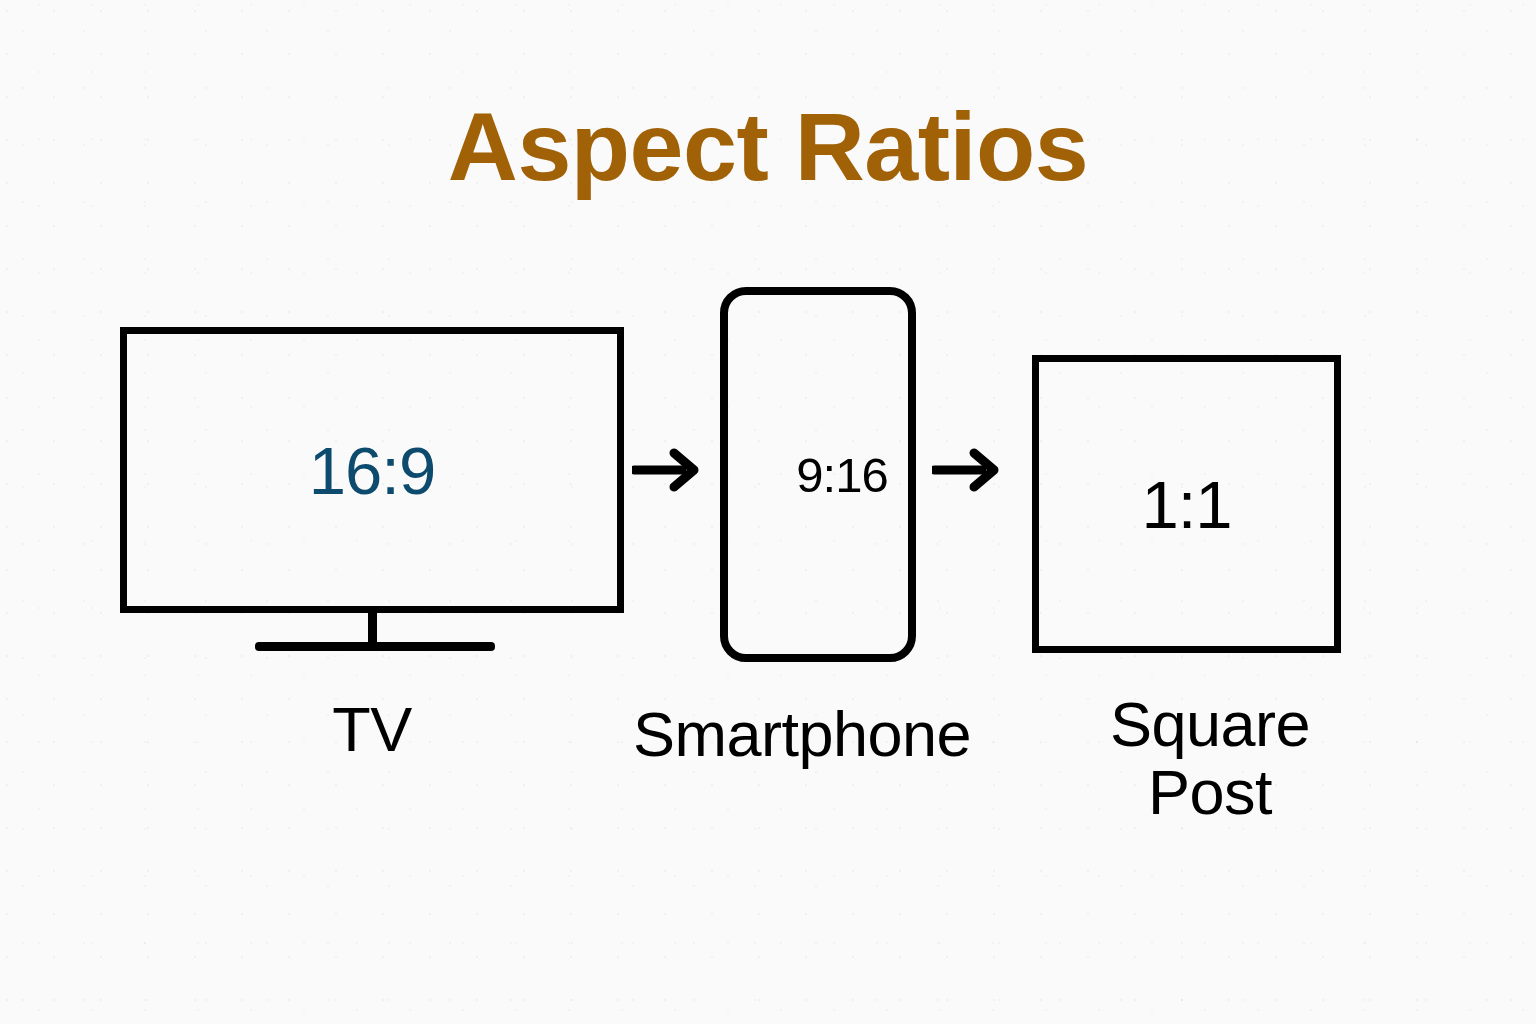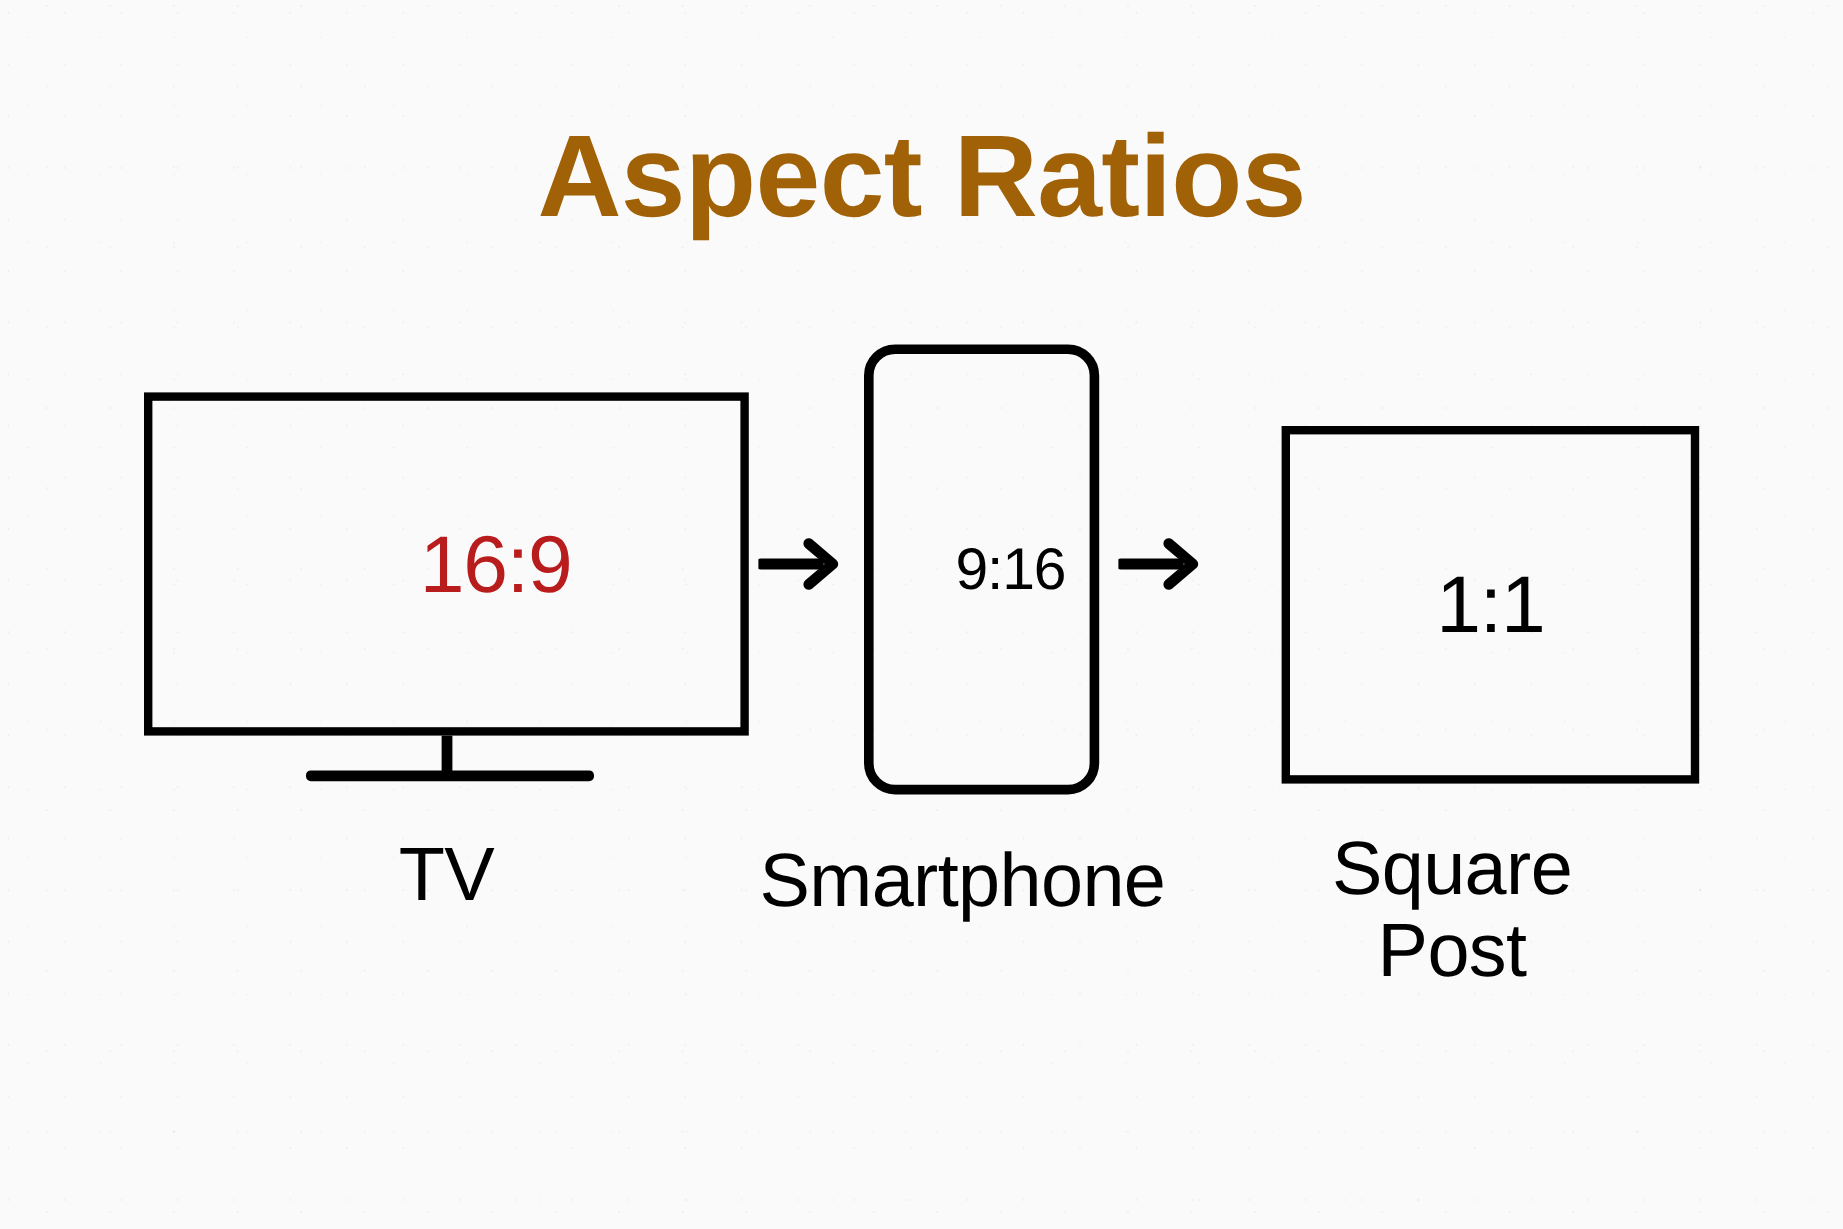--- a/index.html
+++ b/index.html
@@ -65,23 +65,22 @@
     position: absolute;
     left: 0;
     top: 0;
     width: 504px;
     height: 286px;
     display: flex;
     align-items: center;
     justify-content: center;
     font-size: 67px;
     font-weight: 400;
-    color: #b91c1c;
+    color: #0c4a6e;
     letter-spacing: -1px;
-    margin-left: 41px;
   }
   #tv-stand-post {
     position: absolute;
     left: 248px;
     top: 286px;
     width: 9px;
     height: 36px;
     background: #000000;
   }
   #tv-stand-base {
@@ -130,23 +129,22 @@
     color: #000000;
     letter-spacing: -1px;
     margin-left: 48px;
   }
 
   
   #square-group {
     position: absolute;
     left: 1032px;
     top: 355px;
-    width: 348px;
+    width: 309px;
     height: 298px;
-    margin-left: 36px;
   }
   #square-body {
     position: absolute;
     inset: 0;
     box-sizing: border-box;
     border: 7px solid #000000;
     background: transparent;
   }
   #square-ratio-label {
     position: absolute;

